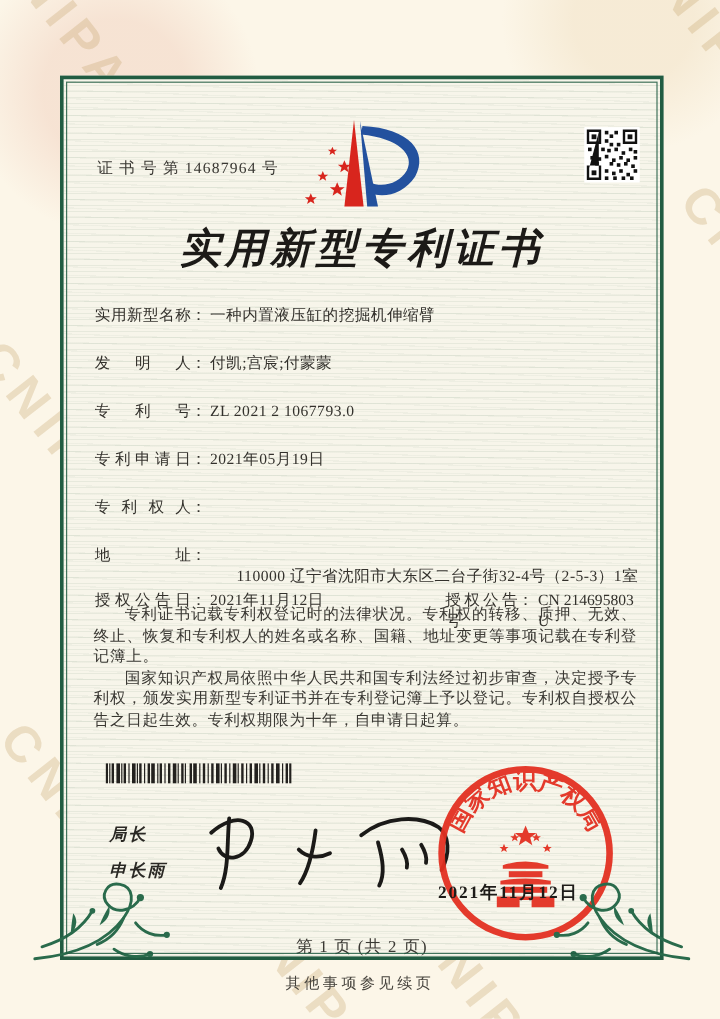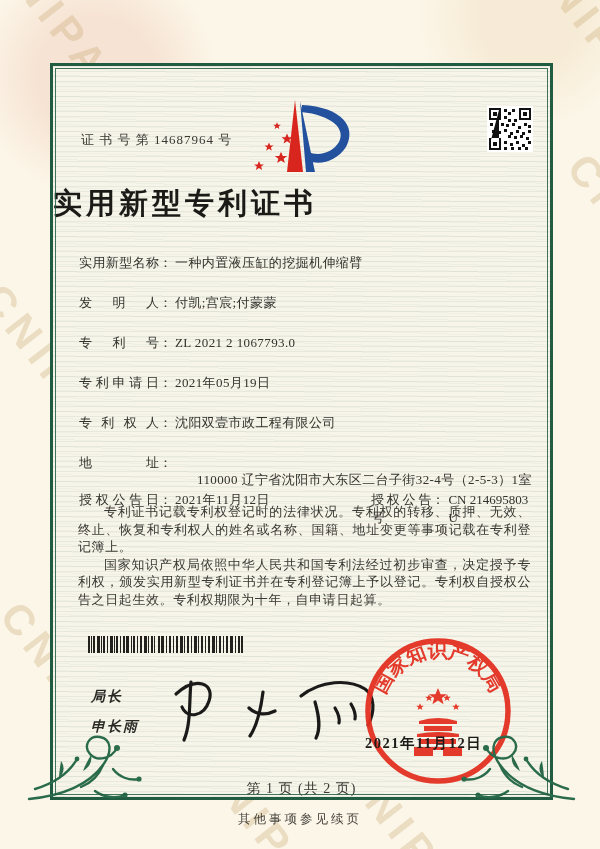--- a/index.html
+++ b/index.html
@@ -35,22 +35,22 @@
     border:1px solid rgba(33,92,66,.85); pointer-events:none;
   }
   .cert-no {
     position:absolute; left:28px; top:33px;
     font-size:13px; letter-spacing:1px; color:#3a3833;margin-top:32px;
   }
   .logo { position:absolute; left:190px; top:30px; width:115px; height:82px; }
   .qr { position:absolute; left:434px; top:40px; width:46px; height:46px; background:#fff; }
   .title {
     position:absolute; left:0; top:118px; width:100%;
-    text-align:left; font-size:29px; font-weight:bold;
-    letter-spacing:4px; color:#1c1a17;
+    text-align:center; font-size:34px; font-weight:bold;
+    letter-spacing:4px; color:#1c1a17;font-style:italic;
   }
   
   .fields { position:absolute; left:26px; top:188px; width:454px; font-size:13px; color:#33312c; }
   .frow { display:flex; line-height:18px; margin-bottom:22px; align-items:flex-start;justify-content:space-between; }
   .frow.addr { margin-bottom:2px; }
   .flabel { flex:0 0 96px; display:flex; }
   .flabel .lt { width:80px; text-align:justify; text-align-last:justify; }
   .fvalue { flex:1; letter-spacing:.4px; }
   .frow.addr .fvalue { max-width:336px;margin-top:17px; }
   .pair2 { display:flex; margin-left:76px; }
@@ -188,21 +188,20 @@
           <span class="lt">专利申请日</span>
           <span>：</span>
         </span>
       <span class="fvalue">2021年05月19日</span>
     </div>
     <div class="frow">
       <span class="flabel">
           <span class="lt">专利权人</span>
           <span>：</span>
         </span>
-      <span class="fvalue">沈阳双壹市政工程有限公司</span>
     </div>
     <div class="frow addr">
       <span class="flabel">
           <span class="lt">地址</span>
           <span>：</span>
         </span>
       <span class="fvalue">110000 辽宁省沈阳市大东区二台子街32-4号（2-5-3）1室</span>
     </div>
     <div class="frow">
       <span class="flabel">

